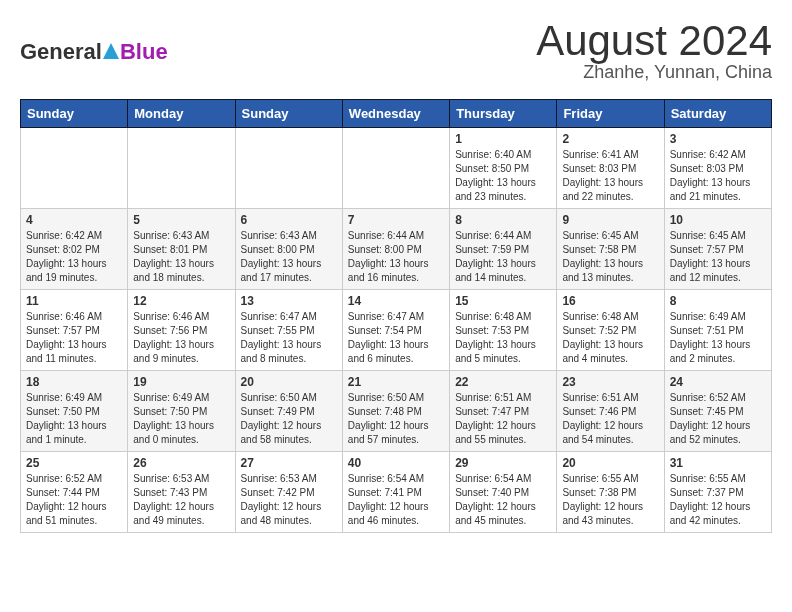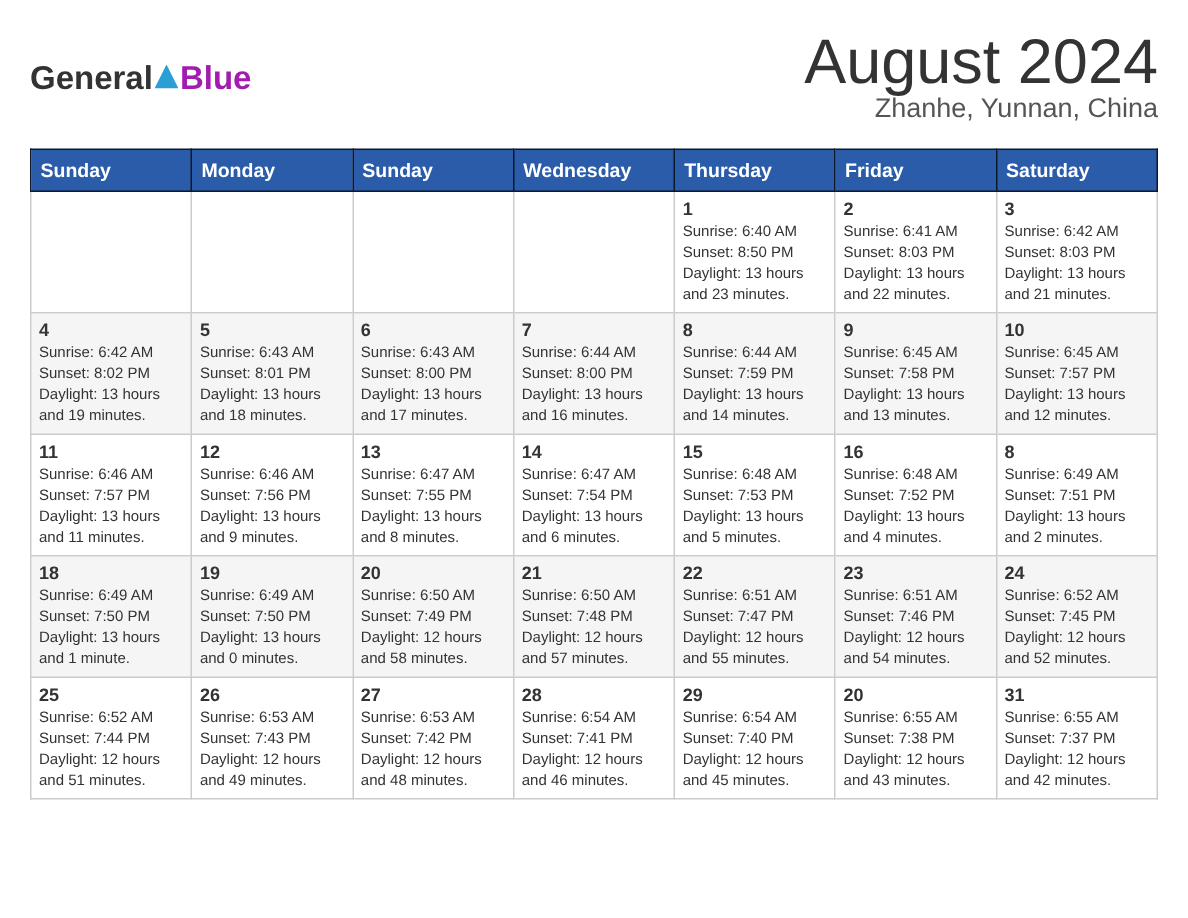--- a/index.html
+++ b/index.html
@@ -289,21 +289,21 @@
 Sunset: 7:43 PM
 Daylight: 12 hours and 49 minutes.</div>
         </td>
         <td>
           <span class="day-number">27</span>
           <div class="day-info" style="white-space: pre-line;">Sunrise: 6:53 AM
 Sunset: 7:42 PM
 Daylight: 12 hours and 48 minutes.</div>
         </td>
         <td>
-          <span class="day-number">28</span>
+          <span class="day-number">40</span>
           <div class="day-info" style="white-space: pre-line;">Sunrise: 6:54 AM
 Sunset: 7:41 PM
 Daylight: 12 hours and 46 minutes.</div>
         </td>
         <td>
           <span class="day-number">29</span>
           <div class="day-info" style="white-space: pre-line;">Sunrise: 6:54 AM
 Sunset: 7:40 PM
 Daylight: 12 hours and 45 minutes.</div>
         </td>

